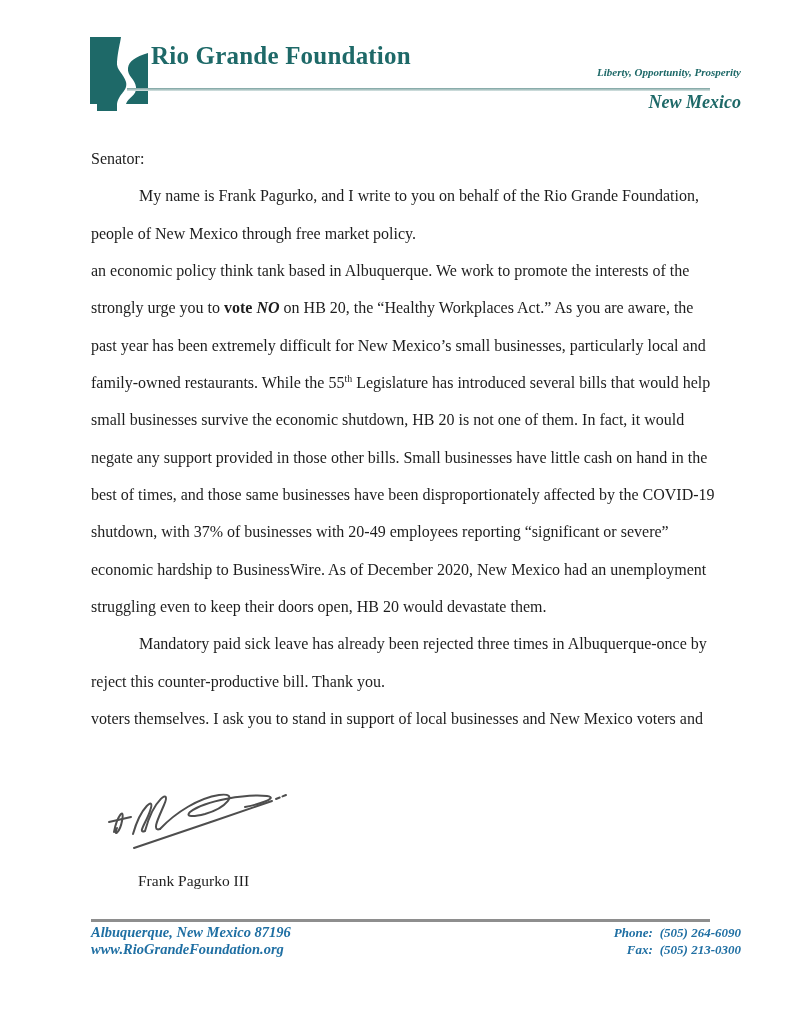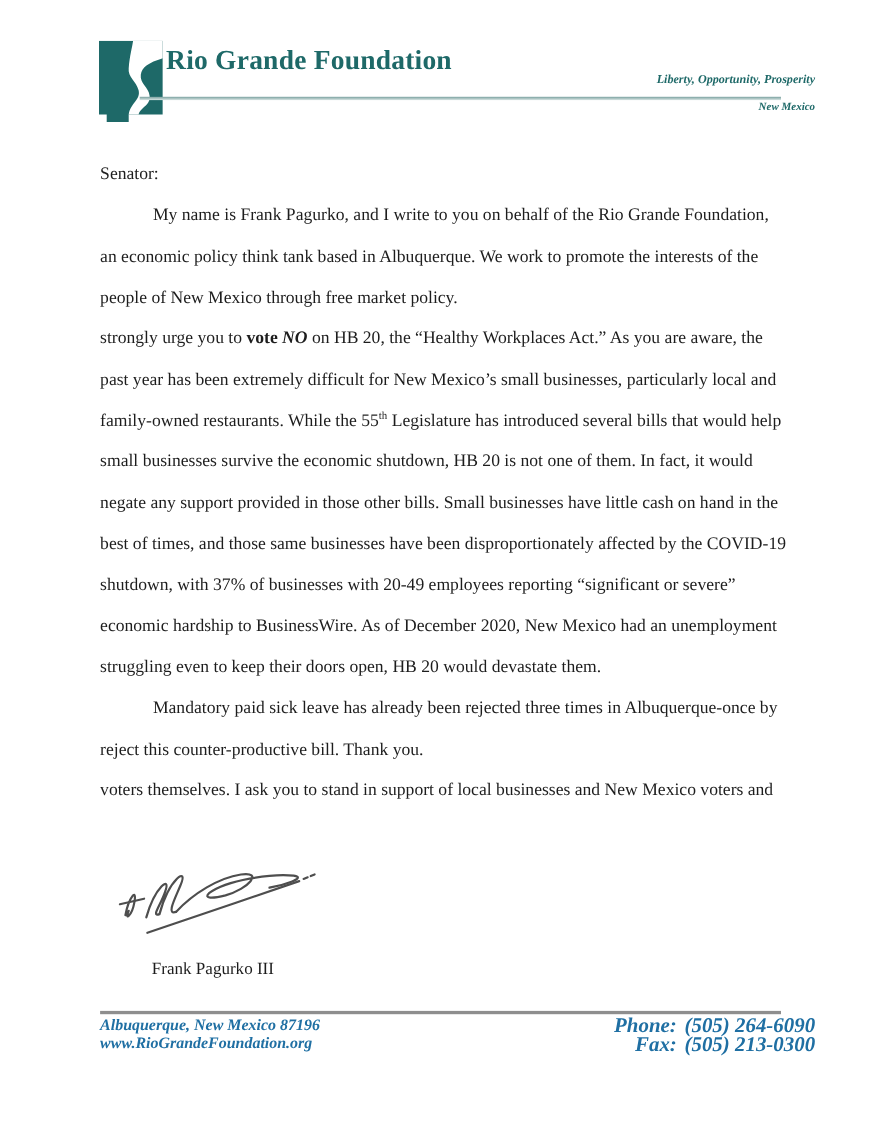--- a/index.html
+++ b/index.html
@@ -24,21 +24,21 @@
     position:absolute;left:127px;top:88px;width:583px;height:3px;
     background:linear-gradient(#7aa19f,#d9e5e4);
   }
   .tagline{
     position:absolute;right:89px;top:66px;
     font-size:11px;font-weight:bold;font-style:italic;
     color:#1e6968;white-space:nowrap;
   }
   .region{
     position:absolute;right:89px;top:92px;
-    font-size:10px;font-weight:bold;font-style:italic;
+    font-size:18px;font-weight:bold;font-style:italic;
     color:#1e6968;white-space:nowrap;
   }
   
   .letter-body{
     position:absolute;left:91px;top:140px;width:640px;
     font-size:16px;line-height:37.35px;
   }
   .letter-body .line{white-space:nowrap;}
   .letter-body .line.indent{text-indent:48px;}
   .letter-body .b{font-weight:bold;}
@@ -55,21 +55,21 @@
     position:absolute;left:91px;top:919px;width:619px;height:3px;
     background:#8e8e8e;
   }
   .footer-address{
     position:absolute;left:91px;top:924px;
     font-size:14.5px;font-weight:bold;font-style:italic;
     color:#1f6fa3;line-height:17.4px;white-space:nowrap;
   }
   .footer-contact{
     position:absolute;right:89px;top:924px;
-    font-size:19px;font-weight:bold;font-style:italic;
+    font-size:13px;font-weight:bold;font-style:italic;
     color:#1f6fa3;line-height:17.4px;text-align:right;white-space:nowrap;
   }
   .footer-contact .lbl{margin-right:7px;}
 </style>
 </head>
 <body>
 
 <div class="page">
 
   <svg class="logo" viewBox="0 0 58 78" xmlns="http://www.w3.org/2000/svg">
@@ -87,22 +87,22 @@
   <div class="org-name">Rio Grande Foundation</div>
 
   <div class="header-rule"></div>
 
   <div class="tagline">Liberty, Opportunity, Prosperity</div>
   <div class="region">New Mexico</div>
 
   <main class="letter-body">
       <div class="line"><span>Senator:</span></div>
       <div class="line indent"><span>My name is Frank Pagurko, and I write to you on behalf of the Rio Grande Foundation,</span></div>
+      <div class="line"><span>people of New Mexico through free market policy.</span></div>
       <div class="line"><span>an economic policy think tank based in Albuquerque. We work to promote the interests of the</span></div>
-      <div class="line"><span>people of New Mexico through free market policy.</span></div>
       <div class="line"><span>strongly urge you to </span><span class="b">vote </span><span class="b i">NO</span><span> on HB 20, the “Healthy Workplaces Act.” As you are aware, the</span></div>
       <div class="line"><span>past year has been extremely difficult for New Mexico’s small businesses, particularly local and</span></div>
       <div class="line"><span>family-owned restaurants. While the 55</span><span class="sup">th</span><span> Legislature has introduced several bills that would help</span></div>
       <div class="line"><span>small businesses survive the economic shutdown, HB 20 is not one of them. In fact, it would</span></div>
       <div class="line"><span>negate any support provided in those other bills. Small businesses have little cash on hand in the</span></div>
       <div class="line"><span>best of times, and those same businesses have been disproportionately affected by the COVID-19</span></div>
       <div class="line"><span>shutdown, with 37% of businesses with 20-49 employees reporting “significant or severe”</span></div>
       <div class="line"><span>economic hardship to BusinessWire. As of December 2020, New Mexico had an unemployment</span></div>
       <div class="line"><span>struggling even to keep their doors open, HB 20 would devastate them.</span></div>
       <div class="line indent"><span>Mandatory paid sick leave has already been rejected three times in Albuquerque-once by</span></div>

